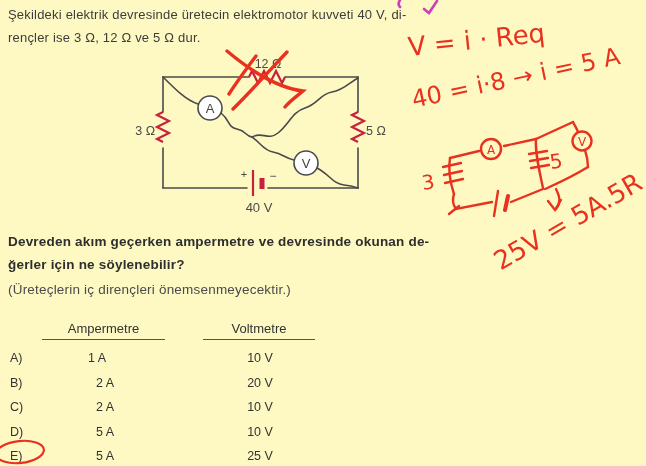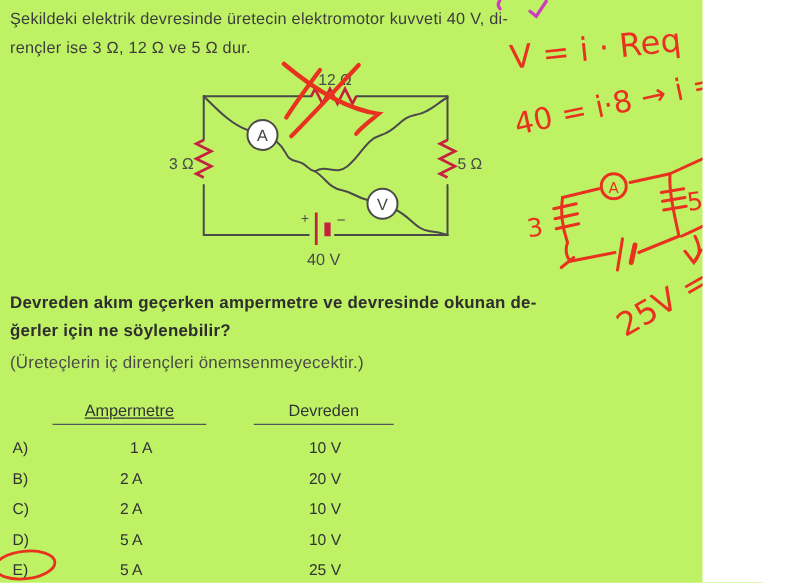--- a/index.html
+++ b/index.html
@@ -1,18 +1,18 @@
 <!DOCTYPE html>
 <html><head>
 <meta charset="utf-8">
 <style>
   html,body { margin:0; padding:0; }
   .page {
-    position:relative; width:562px; height:466px;
-    background:#bef264; overflow:hidden;
+    position:relative; width:646px; height:466px;
+    background:#fef9c3; overflow:hidden;
     font-family:"Liberation Sans", sans-serif;
     color:#383838;
   }
   .abs { position:absolute; }
   .ptext { font-size:13px; letter-spacing:.2px; color:#3c3c3c; white-space:nowrap; }
   .qtext { font-size:13.5px; font-weight:700; color:#2e2e2e; letter-spacing:.2px; white-space:nowrap; }
   .ntext { font-size:13.5px; color:#4a4a4a; letter-spacing:.2px; white-space:nowrap; }
   svg.layer { position:absolute; left:0; top:0; pointer-events:none; }
   .hw {
     position:absolute; color:#e8321f; white-space:nowrap;
@@ -69,28 +69,28 @@
     <text x="155" y="135" font-size="12.5" fill="#4a4a4a" text-anchor="end">3 Ω</text>
     <text x="366" y="135" font-size="12.5" fill="#4a4a4a" text-anchor="start">5 Ω</text>
     <text x="259" y="212" font-size="13" fill="#4a4a4a" text-anchor="middle">40 V</text>
   </svg>
 
   <div class="abs qtext" style="left:8px; top:234px;">Devreden akım geçerken ampermetre ve devresinde okunan de-</div>
   <div class="abs ntext" style="left:8px; top:282px;">(Üreteçlerin iç dirençleri önemsenmeyecektir.)</div>
   <div class="abs qtext" style="left:8px; top:257px;">ğerler için ne söylenebilir?</div>
 
   <div>
-    <div class="abs tbl-head" style="left:42px; top:321px; width:123px;text-decoration:underline;">Ampermetre</div>
-    <div class="abs tbl-head" style="left:203px; top:321px; width:112px;">Devreden</div>
+    <div class="abs tbl-head" style="left:42px; top:321px; width:123px;">Ampermetre</div>
+    <div class="abs tbl-head" style="left:203px; top:321px; width:112px;">Voltmetre</div>
     <div class="abs tbl-rule" style="left:42px; top:339px; width:123px;"></div>
     <div class="abs tbl-rule" style="left:203px; top:339px; width:112px;"></div>
 
     <div>
       <div class="abs opt" style="left:10px; top:351px;">A)</div>
-      <div class="abs opt opt-center" style="left:68px; top:351px; width:90px;">1 A</div>
+      <div class="abs opt opt-center" style="left:52px; top:351px; width:90px;">1 A</div>
       <div class="abs opt opt-center" style="left:215px; top:351px; width:90px;">10 V</div>
     </div>
     <div>
       <div class="abs opt" style="left:10px; top:376px;">B)</div>
       <div class="abs opt opt-center" style="left:60px; top:376px; width:90px;">2 A</div>
       <div class="abs opt opt-center" style="left:215px; top:376px; width:90px;">20 V</div>
     </div>
     <div>
       <div class="abs opt" style="left:10px; top:400px;">C)</div>
       <div class="abs opt opt-center" style="left:60px; top:400px; width:90px;">2 A</div>

